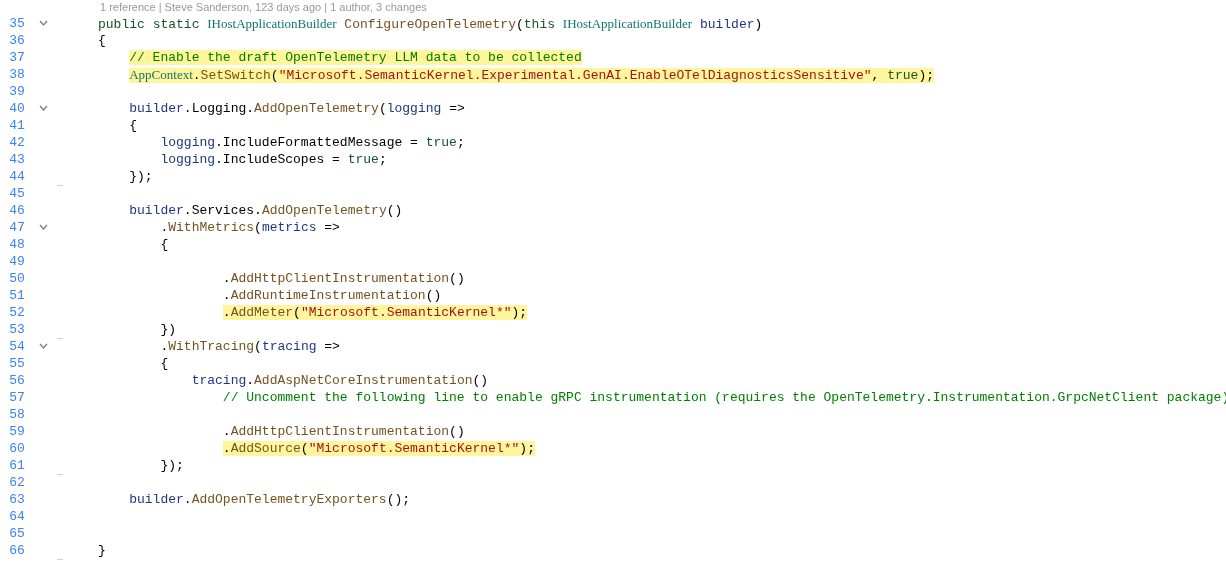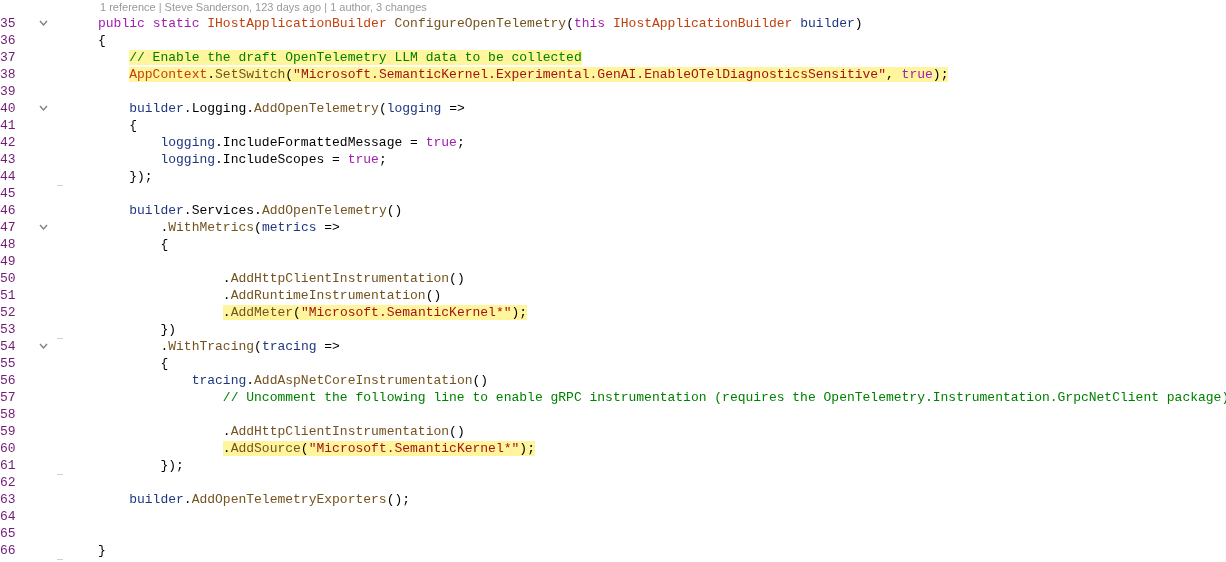--- a/index.html
+++ b/index.html
@@ -33,22 +33,22 @@
     line-height: 15px;
     padding-left: 100px;
   }
   .row {
     display: flex;
     height: 17px;
     align-items: center;
   }
   .ln {
     width: 34px;
-    text-align: left;
-    color: #701a75;
+    text-align: center;
+    color: #3b82f6;
     padding-right: 2px;
   }
   .fold {
     width: 14px;
     display: flex;
     align-items: center;
     justify-content: center;
     color: #808080;
   }
   .fold svg { display:block; }
@@ -75,22 +75,22 @@
     top: 8px;
     width: 6px;
     height: 1px;
     background: #d0d0d0;
   }
   .code {
     white-space: pre;
     padding-left: 30px;
   }
   .hl { background: #fff59d; }
-  .kw { color: #a21caf; }
-  .type { color: #c2410c; }
+  .kw { color: #14532d; }
+  .type { color: #0f766e; font-family: Liberation Serif, serif; }
   .method { color: #74531f; }
   .str { color: #a31515; }
   .comment { color: #008000; }
   .param { color: #1f377f; margin-top: 6px; }
   .punct { color: #000; }
 </style>
 </head>
 <body>
 
 <div class="editor">

